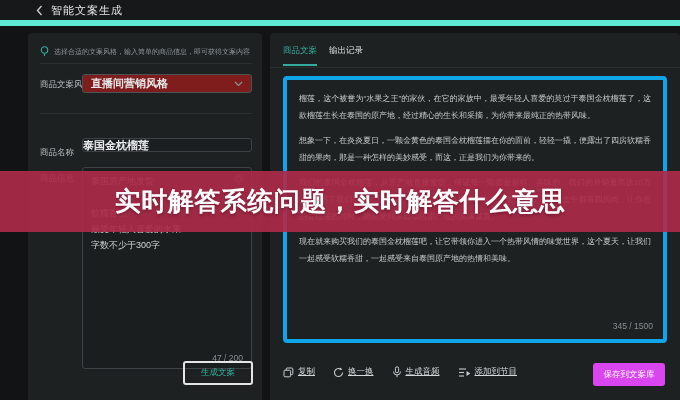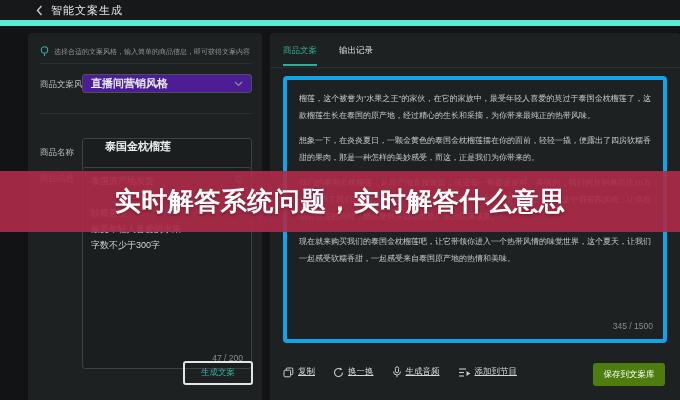--- a/index.html
+++ b/index.html
@@ -24,61 +24,61 @@
   .right-panel { left:270px; top:33px; width:410px; height:367px; }
   
   .hint-row { position:absolute; left:12px; top:13px; display:flex; align-items:center; gap:5px; width:212px; }
   .hint-row span { font-size:7px; color:#8f969a; white-space:nowrap; overflow:hidden; }
   .divider { position:absolute; left:12px; right:10px; height:1px; background:#2a2f30; }
   .d1 { top:30px; } .d2 { top:80px; }
   .field-label { position:absolute; left:12px; font-size:8.5px; color:#b9bfc2; }
   .l1 { top:46px; } .l2 { top:114px; } .l3 { top:140px; }
   .dropdown {
     position:absolute; left:54px; top:41px; width:170px; height:19px;
-    background:#4c1d95; border:1px solid #4b5254; border-radius:3px;
+    background:#7f1d1d; border:1px solid #4b5254; border-radius:3px;
     display:flex; align-items:center; padding:0 8px; cursor:pointer;
   }
   .dropdown span { font-size:11px; font-weight:bold; color:#e8eaeb; flex:1; white-space:nowrap; overflow:hidden; }
   .text-input {
-    position:absolute; left:54px; top:105px; width:170px; height:32px;
+    position:absolute; left:54px; top:105px; width:170px; height:14px;
     background:#1a1e1e; border:1px solid #3d4345; border-radius:3px;
-    display:flex; align-items:flex-start; padding:0 22px;
+    display:flex; align-items:center; padding:0 0;
   }
   .text-input span { font-size:11px; font-weight:bold; color:#e8eaeb; white-space:nowrap; }
   .textarea {
     position:absolute; left:54px; top:134px; width:170px; height:202px;
     background:#1a1e1e; border:1px solid #3d4345; border-radius:3px;
     padding:5px 8px;
   }
   .ta-line { font-size:9px; color:#cfd3d5; height:16px; line-height:16px; white-space:nowrap; overflow:hidden; }
   .clear-ic { position:absolute; top:6px; right:7px; cursor:pointer; }
   .counter-sm { position:absolute; right:8px; bottom:5px; font-size:8.5px; color:#878e91; }
   .generate-btn {
     position:absolute; left:155px; top:328px; width:70px; height:24px;
     background:transparent; border:2px solid #e5e5e5; border-radius:3px;
     color:#35b3a4; font-size:8.5px; font-family:inherit; cursor:pointer;
   }
   
-  .tabs { position:absolute; left:13px; top:12px; display:flex; gap:22px; }
+  .tabs { position:absolute; left:13px; top:12px; display:flex; gap:12px; }
   .tab { font-size:8.5px; color:#dfe3e4; cursor:pointer; padding-bottom:8px; }
   .tab.active { color:#35ab9d; }
   .tab-underline { position:absolute; left:13px; top:31px; width:34px; height:2px; background:#35ab9d; }
   .tabs-divider { position:absolute; left:0; top:34px; width:410px; height:1px; background:#2a2f30; }
   .content-box {
     position:absolute; left:13px; top:43px; width:384px; height:267px;
     border:4px solid #0ea5e9; border-radius:4px; padding:10px 12px; overflow:hidden;
   }
   .content-box p { font-size:8px; line-height:17px; color:#c6cbcd; margin-bottom:8px; text-align:justify; }
   .counter-lg { position:absolute; right:10px; bottom:8px; font-size:8.5px; color:#878e91; }
   .toolbar { position:absolute; left:13px; top:333px; display:flex; align-items:center; gap:18px; }
   .tool-item { display:flex; align-items:center; gap:4px; cursor:pointer; }
   .tool-item span { font-size:8.5px; color:#d5d8da; white-space:nowrap;text-decoration:underline; }
   .save-btn {
     position:absolute; left:323px; top:330px; width:72px; height:23px;
-    background:#4d7c0f; border:none; border-radius:3px;
+    background:#d946ef; border:none; border-radius:3px;
     color:#ffffff; font-size:8.5px; font-family:inherit; cursor:pointer;
   }
   
   .watermark {
     position:absolute; left:0; top:171px; width:680px; height:61px;
     background:rgba(171,43,74,0.92);
     display:flex; align-items:center; justify-content:center;
     z-index:50; pointer-events:none;
   }
   .watermark span {

